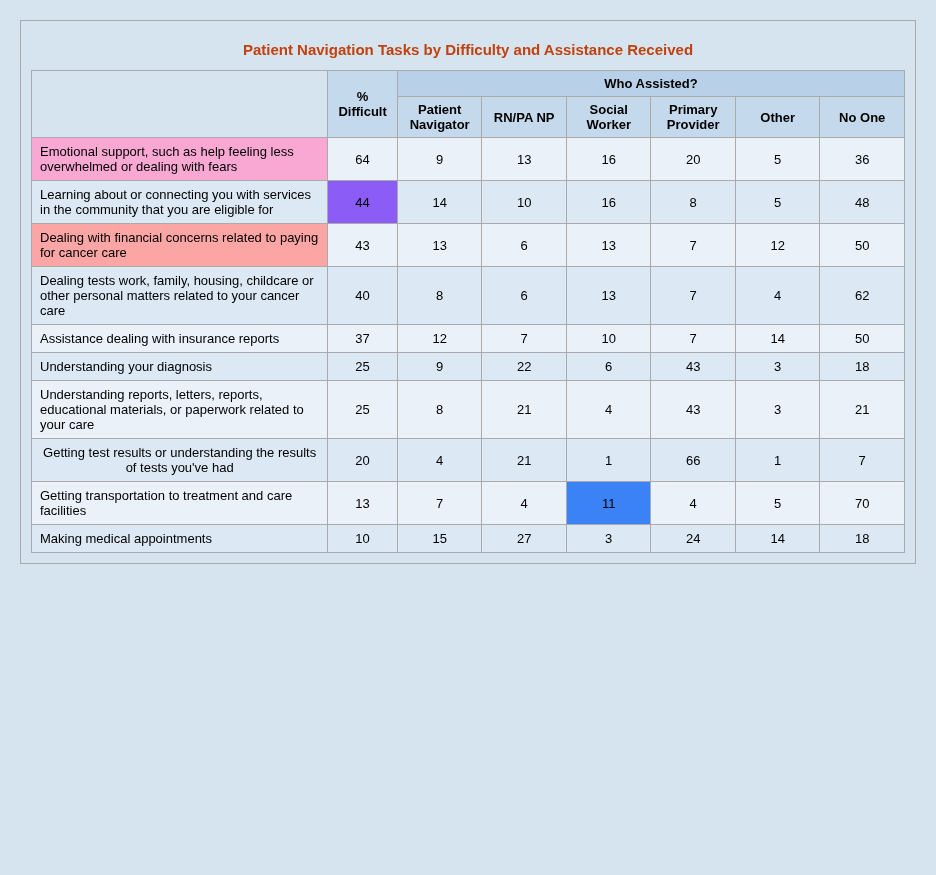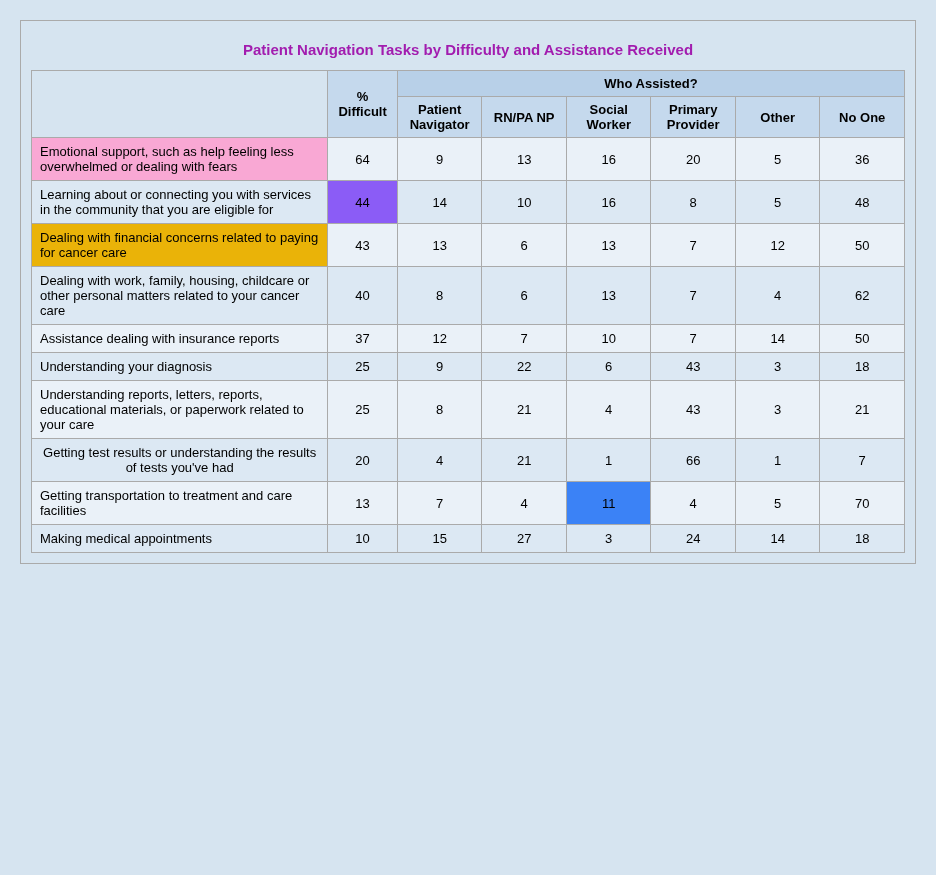--- a/index.html
+++ b/index.html
@@ -18,21 +18,21 @@
       background: #d6e4f0;
       border: 1px solid #aaa;
       width: 896px;
       padding: 10px;
     }
     .title {
       text-align: center;
       font-weight: bold;
       font-size: 15px;
       padding: 10px 0 12px 0;
-      color: #a21caf;
+      color: #c2410c;
     }
     table {
       width: 100%;
       border-collapse: collapse;
       table-layout: fixed;
     }
     th, td {
       border: 1px solid #aaa;
       text-align: center;
       vertical-align: middle;
@@ -104,31 +104,31 @@
           <td class="task-cell" style="background: rgb(220, 232, 243);">Learning about or connecting you with services in the community that you are eligible for</td>
           <td style="background: #8b5cf6; text-align: center;">44</td>
           <td style="background: rgb(220, 232, 243);">14</td>
           <td style="background: rgb(220, 232, 243);">10</td>
           <td style="background: rgb(220, 232, 243);">16</td>
           <td style="background: rgb(220, 232, 243);">8</td>
           <td style="background: rgb(220, 232, 243);">5</td>
           <td style="background: rgb(220, 232, 243);">48</td>
         </tr>
         <tr class="data-row">
-          <td class="task-cell" style="background: #eab308;">Dealing with financial concerns related to paying for cancer care</td>
+          <td class="task-cell" style="background: #fca5a5;">Dealing with financial concerns related to paying for cancer care</td>
           <td style="background: rgb(234, 241, 248);">43</td>
           <td style="background: rgb(234, 241, 248);">13</td>
           <td style="background: rgb(234, 241, 248);">6</td>
           <td style="background: rgb(234, 241, 248);">13</td>
           <td style="background: rgb(234, 241, 248);">7</td>
           <td style="background: rgb(234, 241, 248);">12</td>
           <td style="background: rgb(234, 241, 248);">50</td>
         </tr>
         <tr class="data-row">
-          <td class="task-cell" style="background: rgb(220, 232, 243);">Dealing with work, family, housing, childcare or other personal matters related to your cancer care</td>
+          <td class="task-cell" style="background: rgb(220, 232, 243);">Dealing tests work, family, housing, childcare or other personal matters related to your cancer care</td>
           <td style="background: rgb(220, 232, 243);">40</td>
           <td style="background: rgb(220, 232, 243);">8</td>
           <td style="background: rgb(220, 232, 243);">6</td>
           <td style="background: rgb(220, 232, 243);">13</td>
           <td style="background: rgb(220, 232, 243);">7</td>
           <td style="background: rgb(220, 232, 243);">4</td>
           <td style="background: rgb(220, 232, 243);">62</td>
         </tr>
         <tr class="data-row">
           <td class="task-cell" style="background: rgb(234, 241, 248);">Assistance dealing with insurance reports</td>

